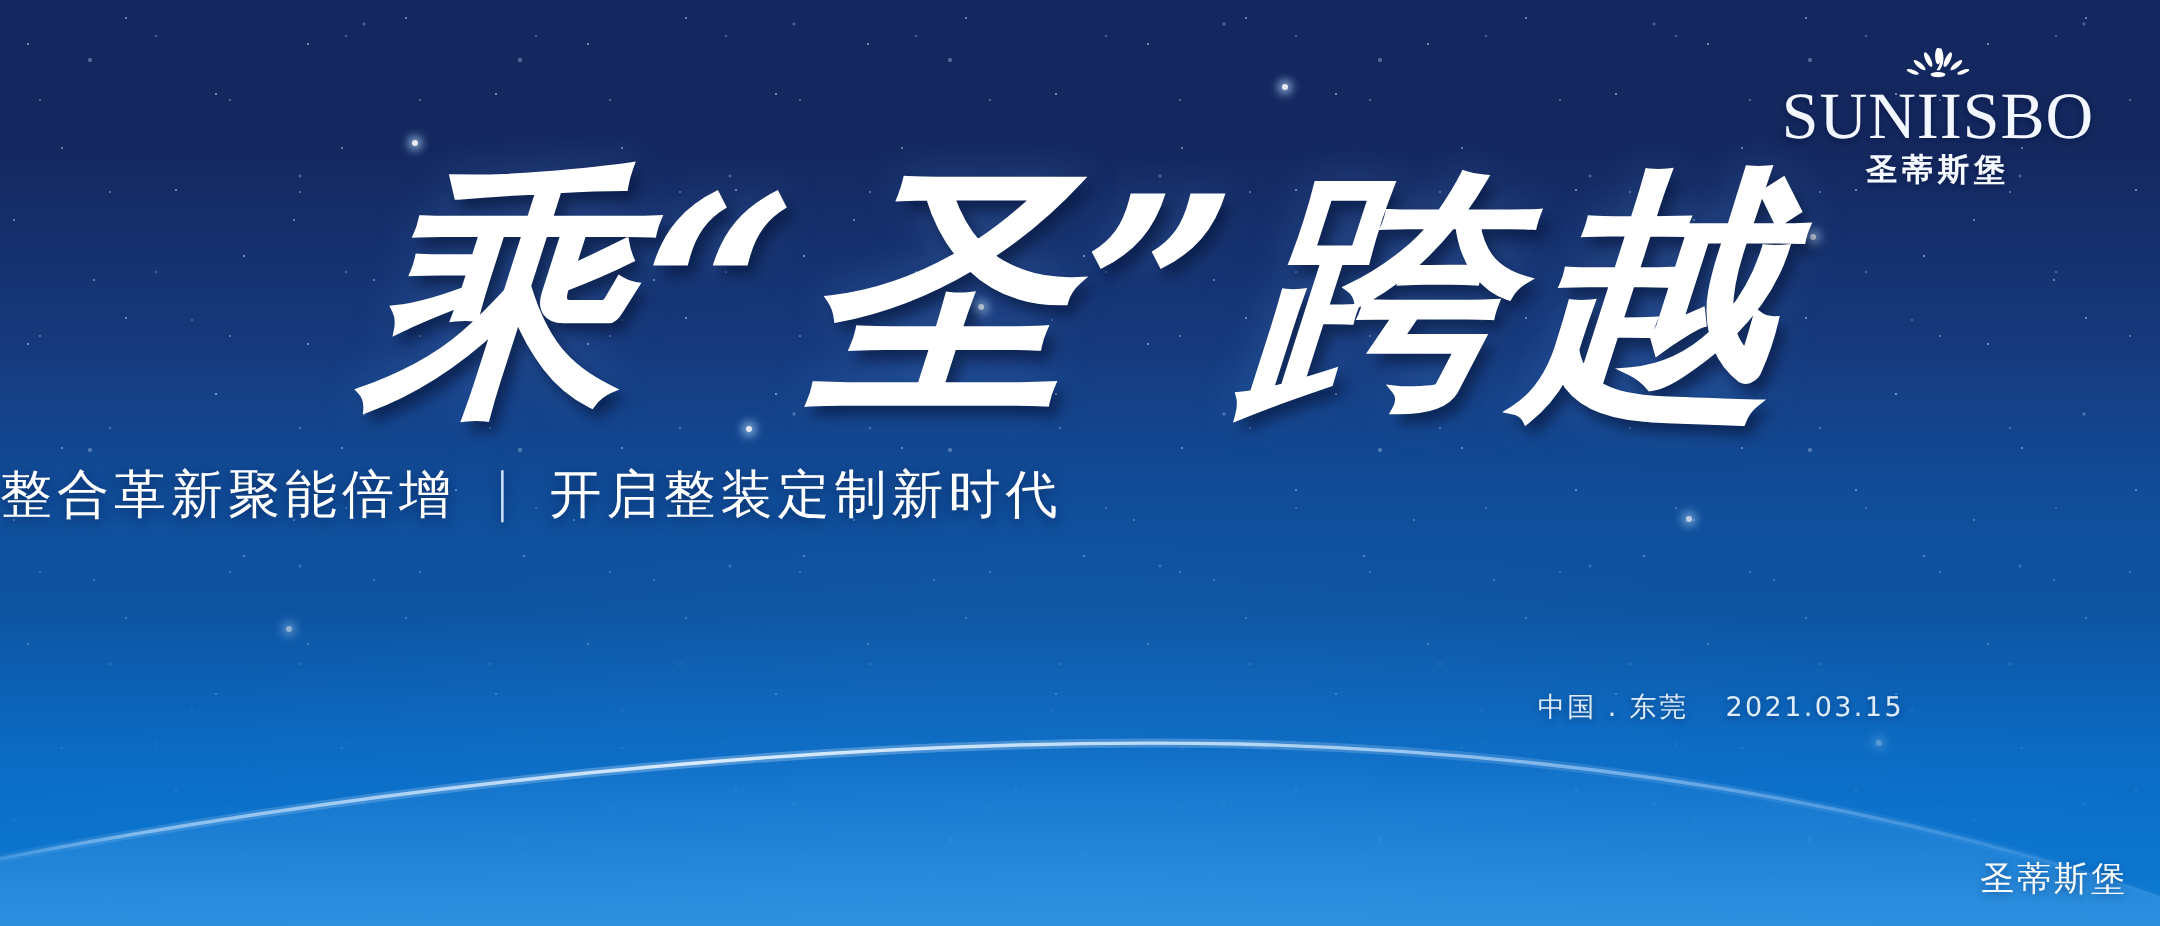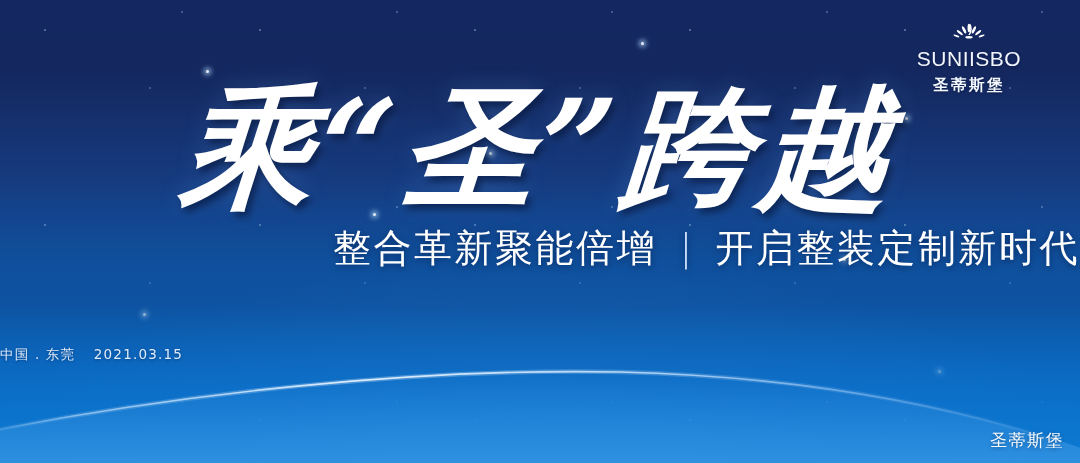--- a/index.html
+++ b/index.html
@@ -73,22 +73,22 @@
   
   .arc{ position:absolute; left:0; top:0; width:1080px; height:463px; pointer-events:none; }
 
   
   #logo{
     position:absolute; right:30px; top:22px;
     width:162px; text-align:center; color:#fff;
   }
   #logo .mark{ display:block; height:20px; margin:0 auto 1px; }
   #logo .wordmark{
-    font-family:Liberation Sans, sans-serif;
-    font-size:21px; line-height:32px; letter-spacing:.5px;
+    font-family:Liberation Serif, serif;
+    font-size:33px; line-height:32px; letter-spacing:.5px;
     font-weight:400; color:#f2f7ff;
     text-shadow:0 1px 3px rgba(0,10,40,.5);
   }
   #logo .cn{
     margin-top:1px;
     font-size:15.5px; line-height:18px; letter-spacing:2.5px;
     font-weight:700; color:#f4f8ff;
     text-shadow:0 1px 3px rgba(0,10,40,.5);
   }
 
@@ -105,22 +105,22 @@
       4px 5px 7px rgba(3,18,54,.62),
       0 0 22px rgba(120,180,255,.22);
     font-style:italic;
     transform:skewX(-4deg);
     white-space:nowrap;
   }
 
   
   #subtitle{
     position:absolute; left:0; top:228px; width:1080px;
-    text-align:right;
-    font-size:38px; line-height:40px;
+    text-align:left;
+    font-size:26px; line-height:40px;
     letter-spacing:2.5px;
     font-weight:400;
     color:#ffffff;
     text-shadow:0 2px 6px rgba(4,20,60,.55);
     white-space:nowrap;
   }
   #subtitle .sep{
     display:inline-block;
     font-weight:300;
     color:#cfe2fb;
@@ -135,21 +135,21 @@
     font-size:18.5px; line-height:26px;
     letter-spacing:.6px;
     color:#eef5ff;
     text-shadow:0 1px 4px rgba(4,20,60,.5);
     white-space:nowrap;
   }
 
   
   #dateline{
     position:absolute; left:0; top:344px; width:952px;
-    text-align:left;
+    text-align:right;
     font-size:13.5px; line-height:20px;
     letter-spacing:1.2px;
     color:#dfecfc;
     text-shadow:0 1px 3px rgba(4,20,60,.45);
     white-space:nowrap;
   }
   #dateline .loc{ margin-right:13px; }
 
   
   #watermark{

